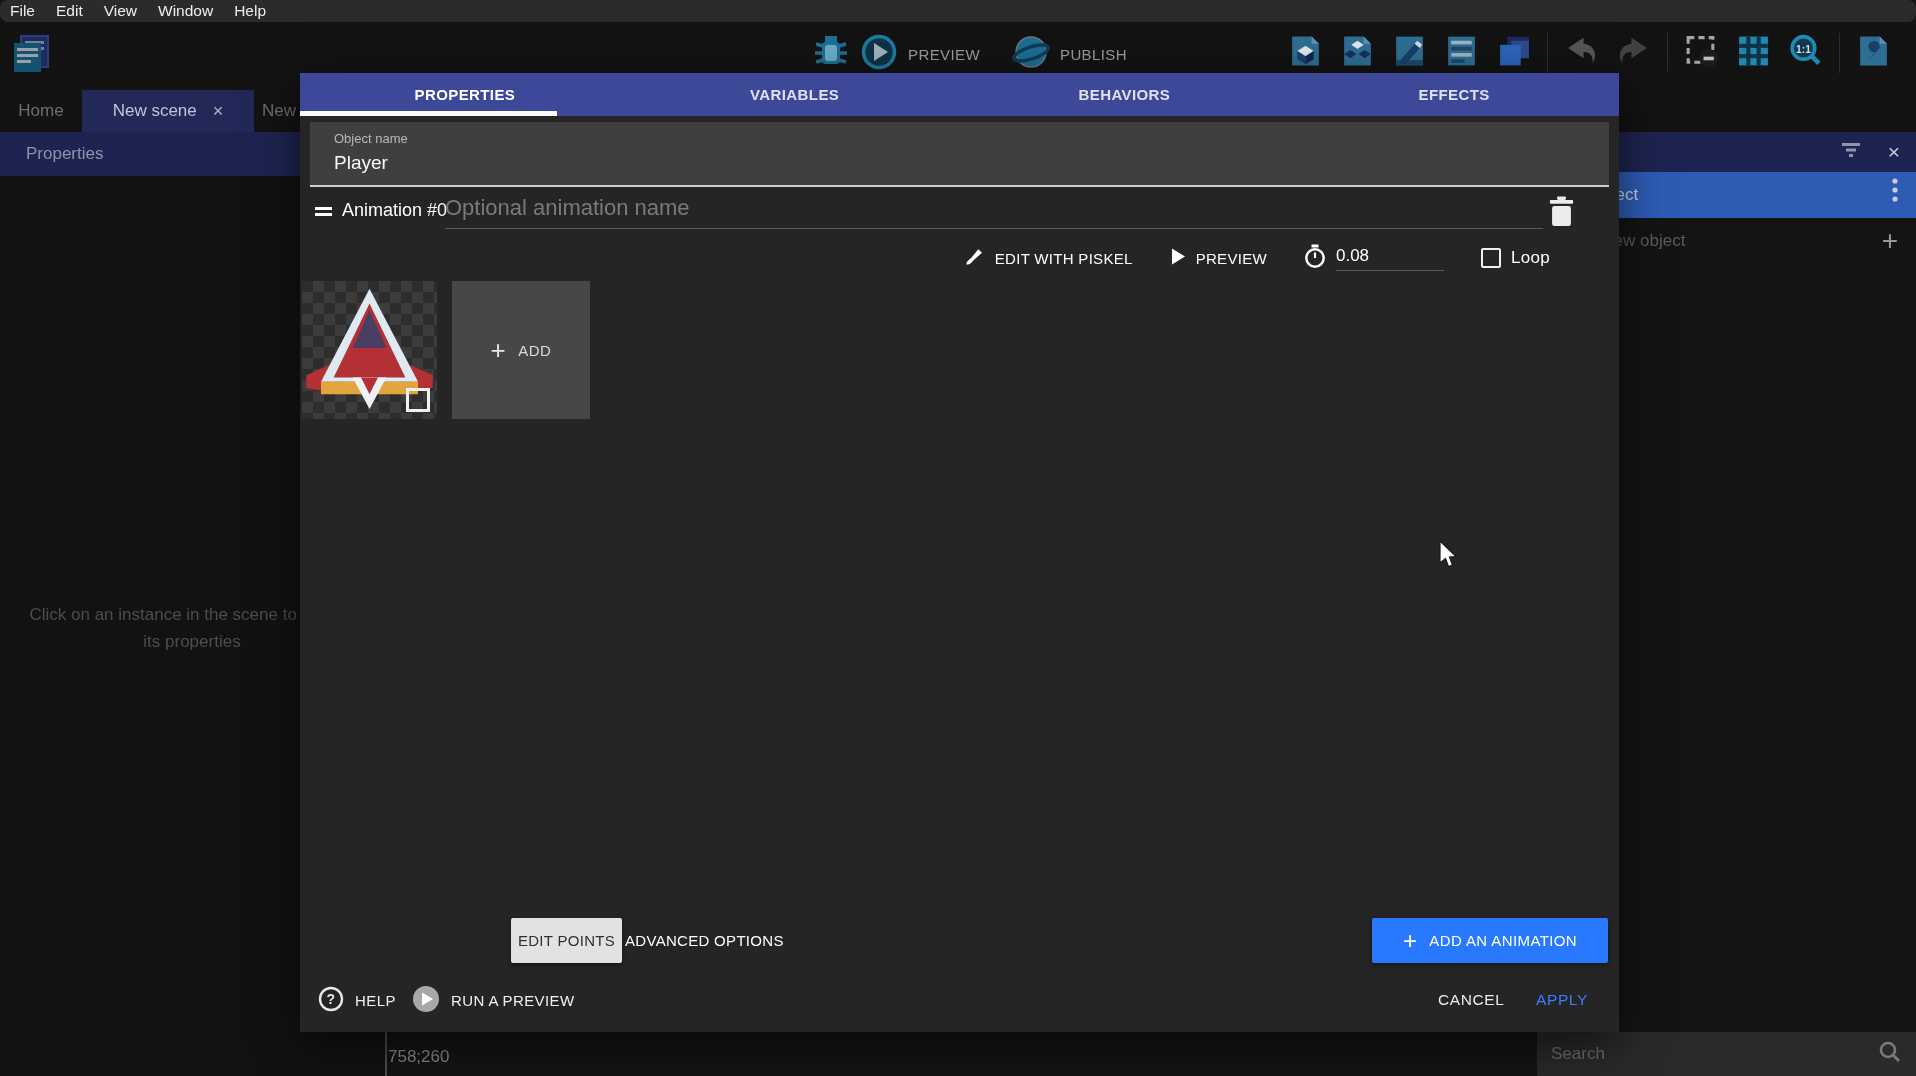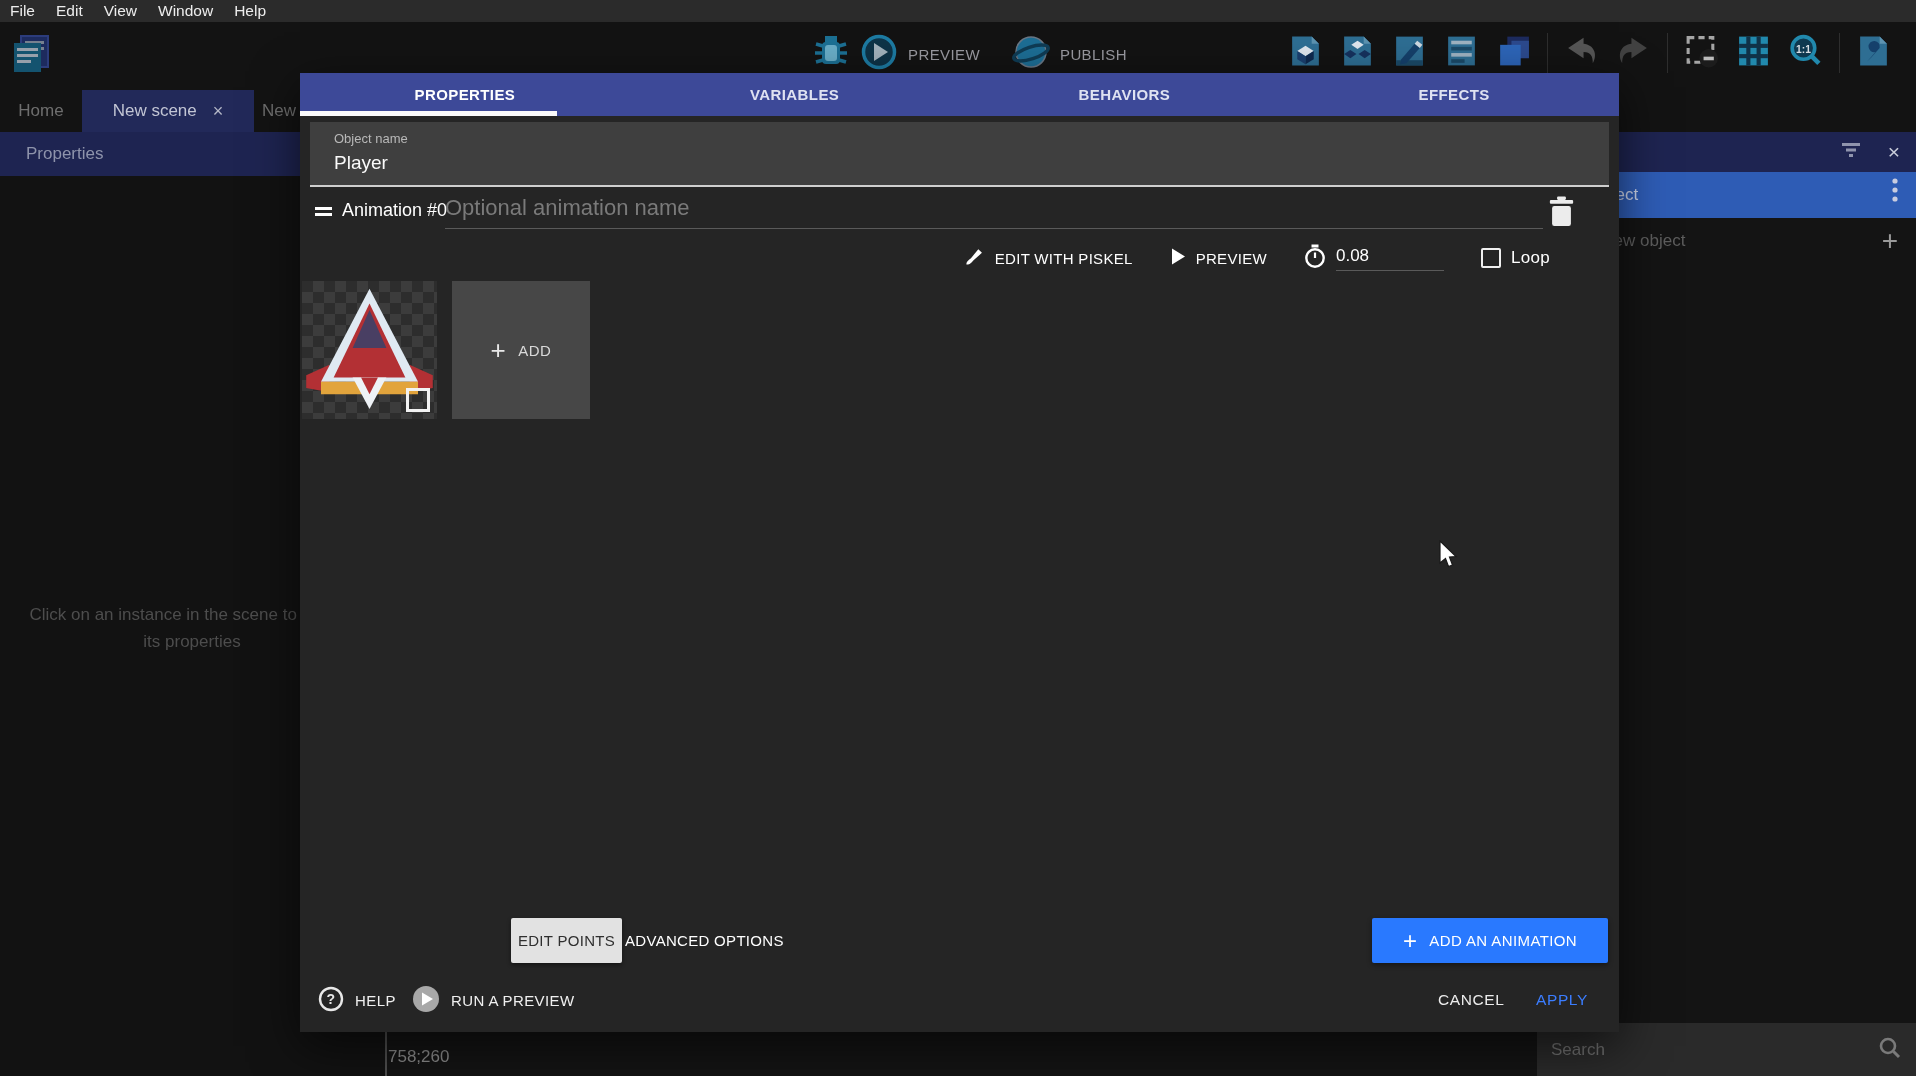--- a/index.html
+++ b/index.html
@@ -5,21 +5,21 @@
   * { margin:0; padding:0; box-sizing:border-box; }
   body { background:#000; }
   .screen {
     position:relative; width:1916px; height:1076px; overflow:hidden;
     background:#0f0f0f; font-family:"Liberation Sans", sans-serif;
     -webkit-font-smoothing:antialiased;
   }
   
   .top-chrome { position:absolute; left:0; top:0; width:100%; height:132px; background:#131313; }
   .menubar { position:absolute; left:0; top:0; width:100%; height:22px; background:#2b2b2b;
-    display:flex; align-items:center; gap:21px; padding-left:10px; }
+    display:flex; align-items:center; gap:21px; padding-left:10px;border-radius:8px; }
   .menubar span { font-size:15.5px; color:#ededed; cursor:default; }
   .pm-icon { position:absolute; left:8px; top:30px; }
   .toolbar-center { position:absolute; left:812px; top:32px; display:flex; align-items:center; gap:10px; }
   .tb-label { font-size:15px; color:#9b9ba2; letter-spacing:.4px; margin-right:22px; }
   .toolbar-right { position:absolute; right:24px; top:32px; display:flex; align-items:center; gap:15px; }
   .vsep { width:1px; height:40px; background:#2e2e2e; }
   
   .tab-home { position:absolute; left:0; top:90px; width:82px; height:42px;
     display:flex; align-items:center; justify-content:center; font-size:17px; color:#6e6e6e; }
   .tab-active { position:absolute; left:82px; top:90px; width:172px; height:42px; background:#222959;
@@ -40,21 +40,21 @@
   .coords { color:#8a8a8a; font-size:17px; padding-left:1px;margin-top:6px; }
   
   .objects-panel { position:absolute; left:1537px; top:132px; width:379px; height:944px; background:#141414; }
   .objects-header { height:40px; background:#1e2451; display:flex; align-items:center; padding:0 16px; }
   .objects-title { color:#9aa0b8; font-size:17px; flex:1; }
   .objects-close { color:#c9cdda; font-size:21px; margin-left:26px; }
   .obj-row-sel { height:46px; background:#2e5cb5; display:flex; align-items:center; padding:0 18px;
     color:#ccd3e8; font-size:17px; }
   .obj-row-add { height:46px; display:flex; align-items:center; padding:0 18px; color:#5d5d5d; font-size:17px; }
   .row-plus { margin-left:auto; color:#9a9a9a; font-size:28px; font-weight:300; line-height:20px; }
-  .search-bar { position:absolute; left:0; bottom:0; width:100%; height:53px; background:#2a2a2a;
+  .search-bar { position:absolute; left:0; bottom:0; width:100%; height:44px; background:#2a2a2a;
     display:flex; align-items:center; padding:0 14px; }
   .search-bar input { flex:1; background:transparent; border:none; outline:none;
     color:#c8c8c8; font-size:17px; font-family:inherit; }
   .search-bar input::placeholder { color:#6f6f6f; }
   
   .dialog { position:absolute; left:300px; top:73px; width:1319px; height:959px; background:#252525;
     box-shadow:0 14px 45px rgba(0,0,0,.6); }
   .dialog-tabs { position:absolute; top:0; left:0; width:100%; height:43px; background:#3d4998; display:flex; }
   .dtab { flex:1; display:flex; align-items:center; justify-content:center;
     color:#dfe2f2; font-size:15px; font-weight:bold; letter-spacing:.4px; }

